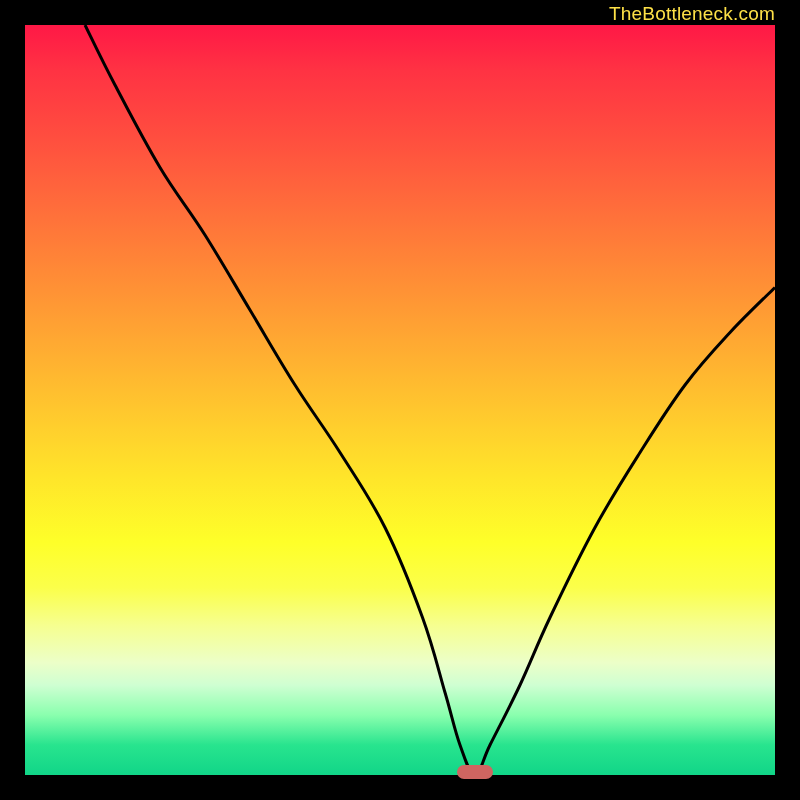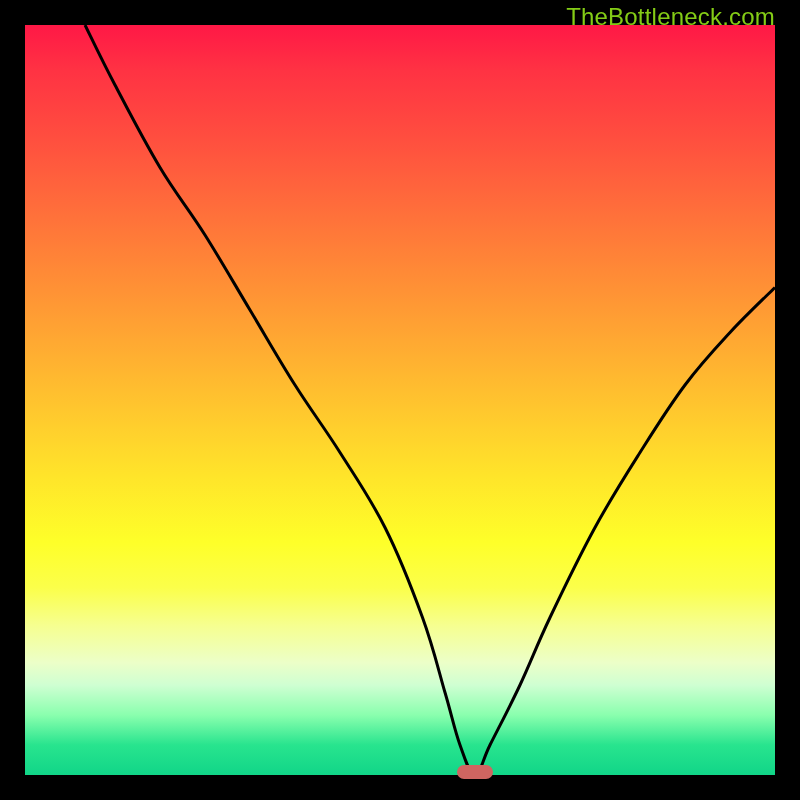--- a/index.html
+++ b/index.html
@@ -41,22 +41,22 @@
       #cfffd2 88%,
       #8affae 92%,
       #28e48e 96%,
       #11d588 100%
     );
   }
   .watermark {
     position: absolute;
     top: -22px;
     right: 0;
-    color: #84cc16;
-    font-size: 24px;
+    color: #fde047;
+    font-size: 19px;
     font-weight: 500;
     letter-spacing: 0.2px;
     user-select: none;
   }
   .curve {
     position: absolute;
     left: 0;
     top: 0;
     width: 750px;
     height: 750px;

